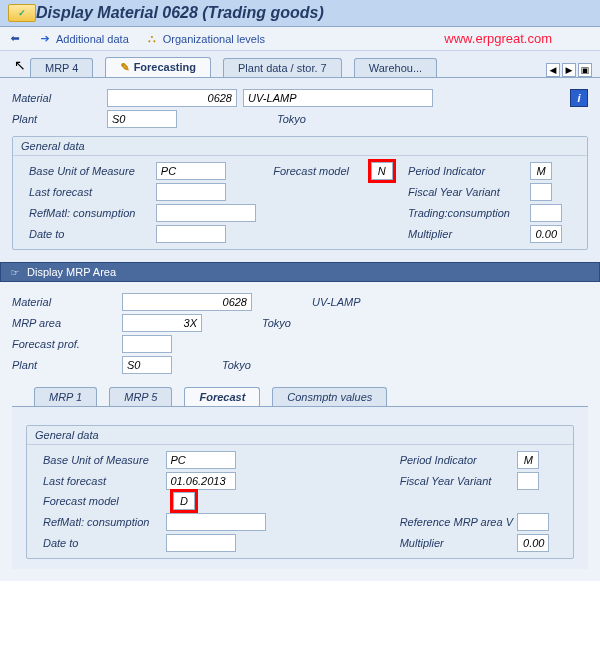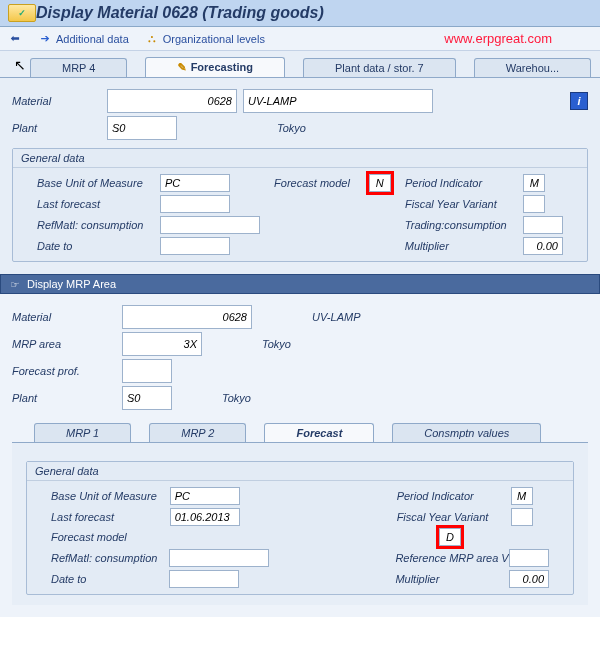--- a/index.html
+++ b/index.html
@@ -10,51 +10,51 @@
   .title-icon::after { content:"✓"; color:#2a7; font-weight:bold; }
   .title-text { font-size: 16px; font-style: italic; font-weight: bold; color: #243b66; }
   
   .toolbar { background: #eef3fa; border-bottom: 1px solid #c4d2e6; padding: 4px 8px; display: flex; align-items: center; gap: 16px; }
   .tb-item { display: flex; align-items: center; gap: 4px; color: #2a4f9f; cursor: pointer; }
   .tb-ico { width: 14px; height: 14px; display:inline-flex;align-items:center;justify-content:center;}
   .watermark { color: #ff1a3c; font-size: 13px; margin-left: auto; margin-right: 40px; }
   
   .tabstrip { display:flex; align-items:flex-end; padding: 6px 8px 0 30px; background:#e7eef7; border-bottom:1px solid #8fa9c9; position:relative;}
   .cursor { position:absolute; left:14px; top:6px; font-size:14px;}
-  .tab { background:#dbe5f1; border:1px solid #8fa9c9; border-bottom:none; padding:3px 31px; margin-right:18px; color:#243b66; border-radius:3px 3px 0 0; cursor:pointer; white-space:nowrap;}
+  .tab { background:#dbe5f1; border:1px solid #8fa9c9; border-bottom:none; padding:3px 14px; margin-right:12px; color:#243b66; border-radius:3px 3px 0 0; cursor:pointer; white-space:nowrap;}
   .tab.active { background:#f7f9fc; font-weight:bold; }
   .tab .pencil { color:#c98a00; margin-right:4px;}
   .tab-nav { display:flex; gap:2px; margin-left:auto;}
   .tab-nav-btn { width:14px; height:14px; border:1px solid #8fa9c9; background:#fff; font-size:9px; display:flex;align-items:center;justify-content:center; cursor:pointer;}
   
   .pane { background:#e7eef7; padding:8px 12px 12px 12px;font-style:italic; }
   .pane.light { background:#eef3fa; }
   .row { display:flex; align-items:center; margin:3px 0; gap:0; }
   .lbl { width:95px; color:#243b66; }
   .lbl.w2 { width:110px; }
-  .fld { background:#fff; border:1px solid #9db2cc; height:24px; padding:1px 4px; display:inline-flex;align-items:center; }
+  .fld { background:#fff; border:1px solid #9db2cc; height:18px; padding:1px 4px; display:inline-flex;align-items:center; }
   .mat-code { width:130px; justify-content:flex-end; }
   .mat-desc { width:190px; margin-left:6px; }
   .plant-code { width:70px; }
   .info-btn { width:18px; height:18px; background:#2a5fd0; color:#fff; display:inline-flex;align-items:center;justify-content:center; font-weight:bold; border:1px solid #1a3a80; margin-left:6px; cursor:pointer;}
   
   .groupbox { border:1px solid #a8bcd6; margin-top:8px; background:#e3ebf5; border-radius:2px;}
   .groupbox-title { padding:3px 8px; color:#243b66; border-bottom:1px solid #c0cee0; background:#e3ebf5;}
   .groupbox-body { padding:4px 8px; }
-  .grid-row { display:flex; align-items:center; margin:2px 16px;justify-content:space-between; }
+  .grid-row { display:flex; align-items:center; margin:2px 8px; }
   .col1 { width:130px; color:#243b66; }
   .col2 { width:110px; }
   .col3 { width:100px; color:#243b66; margin-left:10px;}
   .col4 { width:30px; }
   .col5 { width:125px; color:#243b66; margin-left:8px;}
   .col6 { width:42px; }
   .sfld { background:#fff; border:1px solid #9db2cc; height:18px; padding:1px 4px; display:inline-flex;align-items:center; min-width:20px;}
   .sfld.w70 { width:70px;}
   .sfld.w24 { width:22px; justify-content:center;}
-  .sfld.w40 { width:40px; justify-content:flex-end;}
+  .sfld.w40 { width:32px; justify-content:flex-end;}
   .red-box { outline:3px solid #ff0000; outline-offset:0; }
   
   .section-hdr { background:#4a6a9e; color:#fff; padding:3px 8px; display:flex; align-items:center; gap:6px; border:1px solid #2a4a7e;}
   .section-hdr .hicon { width:12px; height:12px; display:inline-flex;align-items:center;justify-content:center; font-size:10px;}
   
   .tabstrip2 { display:flex; align-items:flex-end; padding: 10px 8px 0 22px; background:#eef3fa; border-bottom:1px solid #8fa9c9;}
   .pane2 { background:#e7eef7; padding:10px 14px; }
   
   .plant-text { margin-left:12px; color:#243b66;}
 </style>
@@ -200,21 +200,21 @@
   <div class="row">
     <span class="lbl w2">Plant</span>
     <span class="fld" style="width:50px">
         <span>S0</span>
       </span>
     <span class="plant-text" style="margin-left:50px">Tokyo</span>
   </div>
 
   <div class="tabstrip2">
     <div class="tab"><span>MRP 1</span></div>
-    <div class="tab"><span>MRP 2</span></div>
+    <div class="tab"><span>MRP 5</span></div>
     <div class="tab active"><span>Forecast</span></div>
     <div class="tab"><span>Consmptn values</span></div>
   </div>
 
   <div class="pane2">
     <div class="groupbox">
       <div class="groupbox-title">General data</div>
       <div class="groupbox-body">
         <div class="grid-row">
           <span class="col1">Base Unit of Measure</span>

